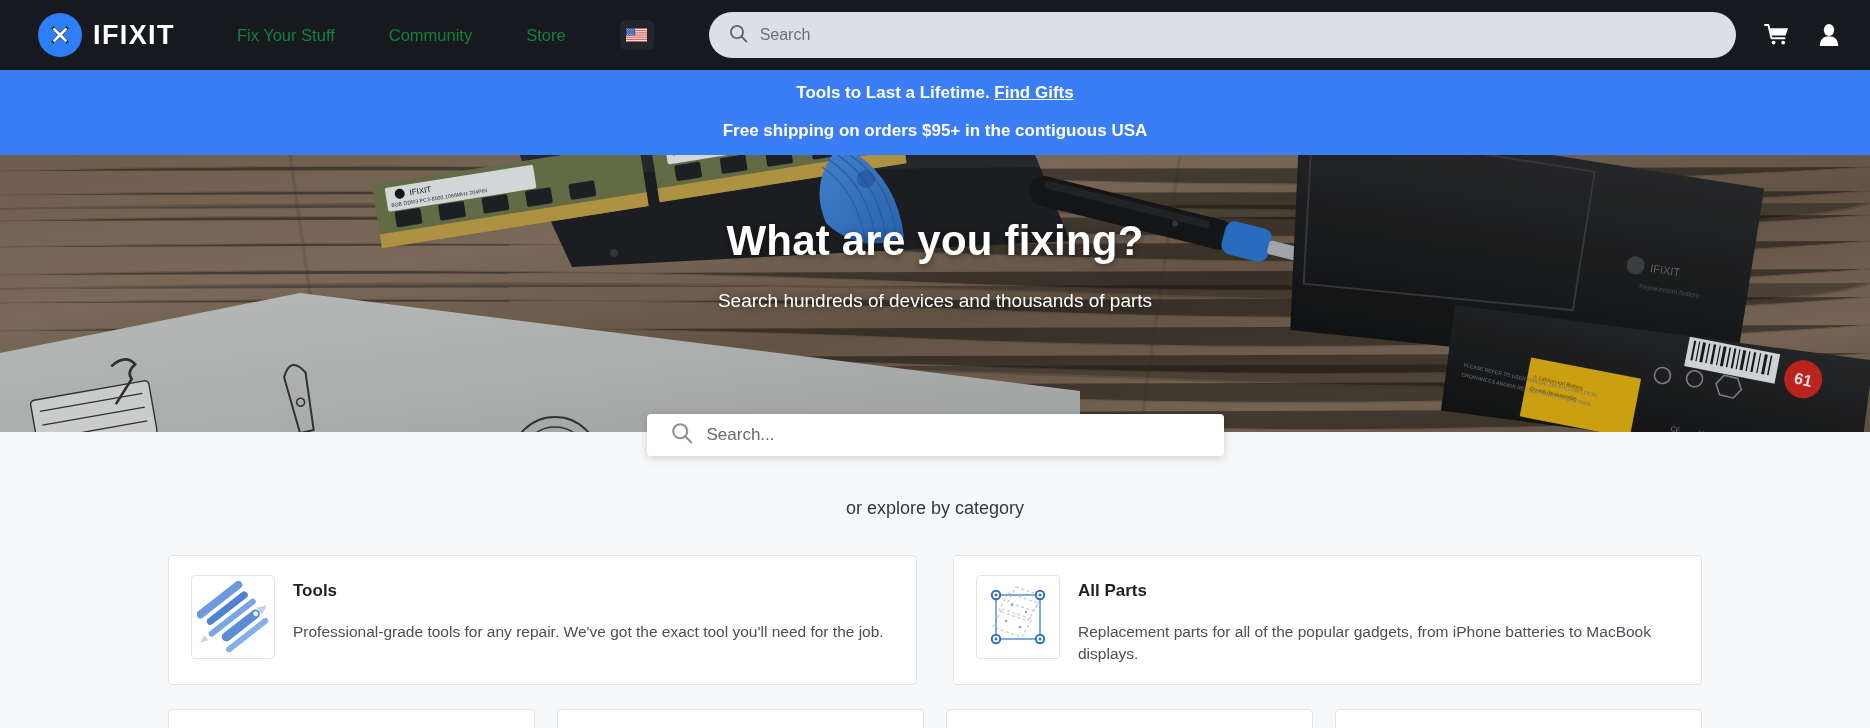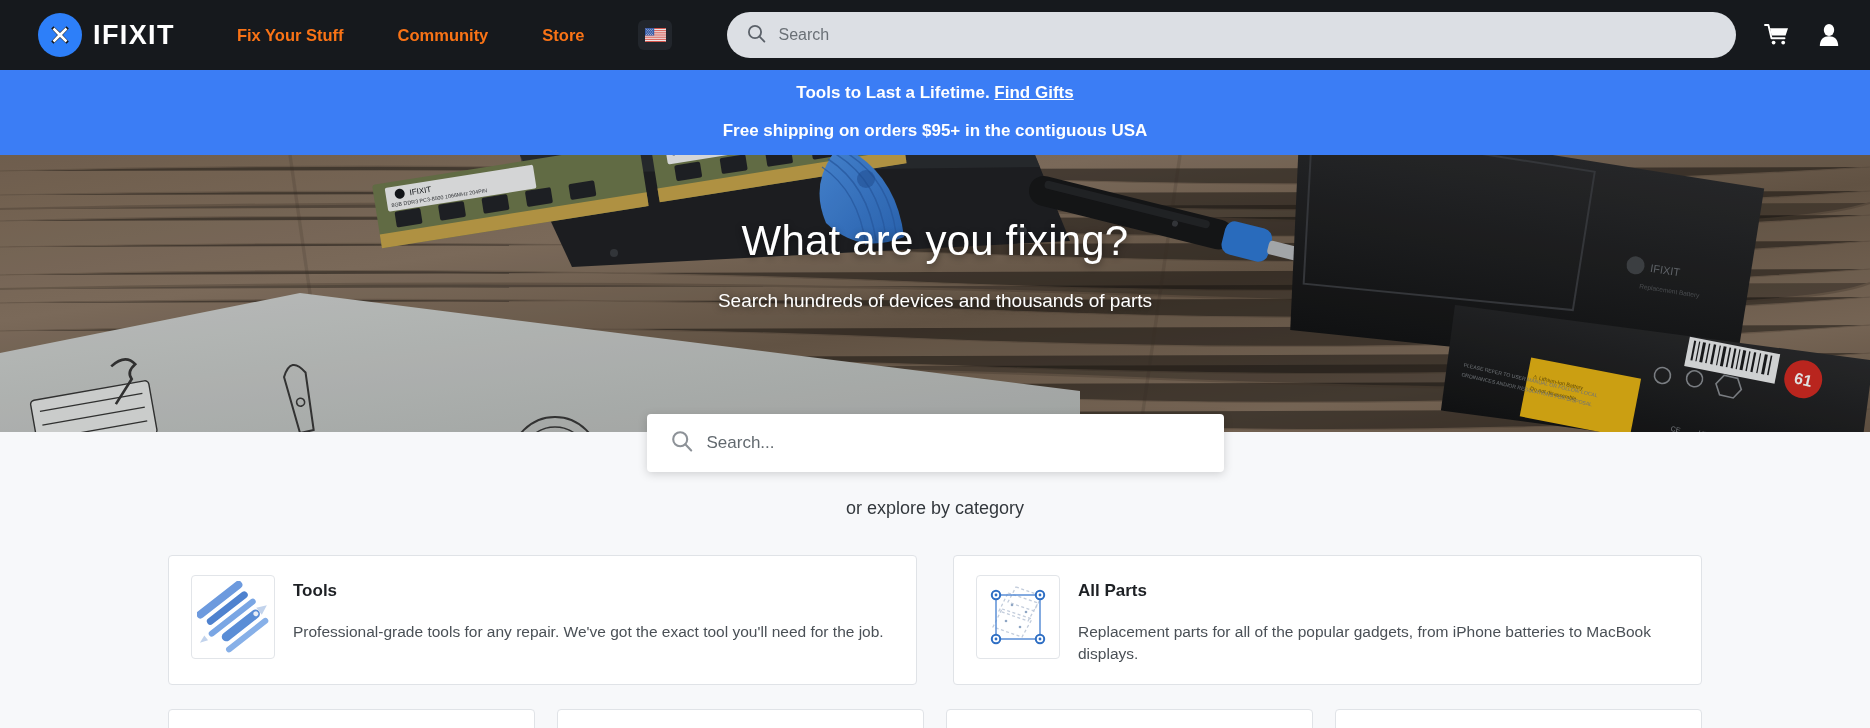--- a/index.html
+++ b/index.html
@@ -26,21 +26,21 @@
     background: #2d7ff9;
     display: flex; align-items: center; justify-content: center;
   }
   .logo-x { display:block; }
   .logo-text {
     color: #ffffff; font-size: 27px; font-weight: 700;
     letter-spacing: 1.4px;
   }
   .nav { display: flex; align-items: center; gap: 0; margin-left: 62px; }
   .nav-item {
-    color: #f97316; font-size: 16.5px; font-weight: 700;
+    color: #15803d; font-size: 16.5px; font-weight: 400;
     padding: 10px 0; margin-right: 54px; cursor: pointer; white-space: nowrap;
   }
   .flag-btn {
     width: 34px; height: 30px; border-radius: 6px;
     background: #22262c;
     display: flex; align-items: center; justify-content: center;
     cursor: pointer; margin-right: 0;
   }
   .flag-svg { display:block; border-radius: 1px; }
 
@@ -82,39 +82,39 @@
     background: #6d5a48;
   }
   .hero-bg { position: absolute; inset: 0; }
   .hero-inner {
     position: relative; z-index: 5;
     height: 100%;
     display: flex; flex-direction: column; align-items: center;
     padding-top: 62px;
   }
   .hero-title {
-    color: #fff; font-size: 42px; font-weight: 400;
+    color: #fff; font-size: 42px; font-weight: 700;
     text-shadow: 0 2px 7px rgba(0,0,0,.45);
     letter-spacing: .2px;
   }
   .hero-sub {
     color: #fff; font-size: 19px; font-weight: 400;
     margin-top: 25px;
     text-shadow: 0 1px 6px rgba(0,0,0,.5);
   }
 
   
   .hero-search-holder {
     position: absolute;
     top: 414px; left: 0; right: 0;
     display: flex; justify-content: center;
     z-index: 10;
   }
   .hero-search {
-    width: 577px; height: 58px;
+    width: 577px; height: 42px;
     background: #fff; border-radius: 4px;
     box-shadow: 0 2px 10px rgba(0,0,0,.17);
     display: flex; align-items: center;
     padding: 0 24px; gap: 14px;
     cursor: text;
   }
   .hero-search .ph { color: #62696f; font-size: 17px; }
 
   
   .cat-area {

